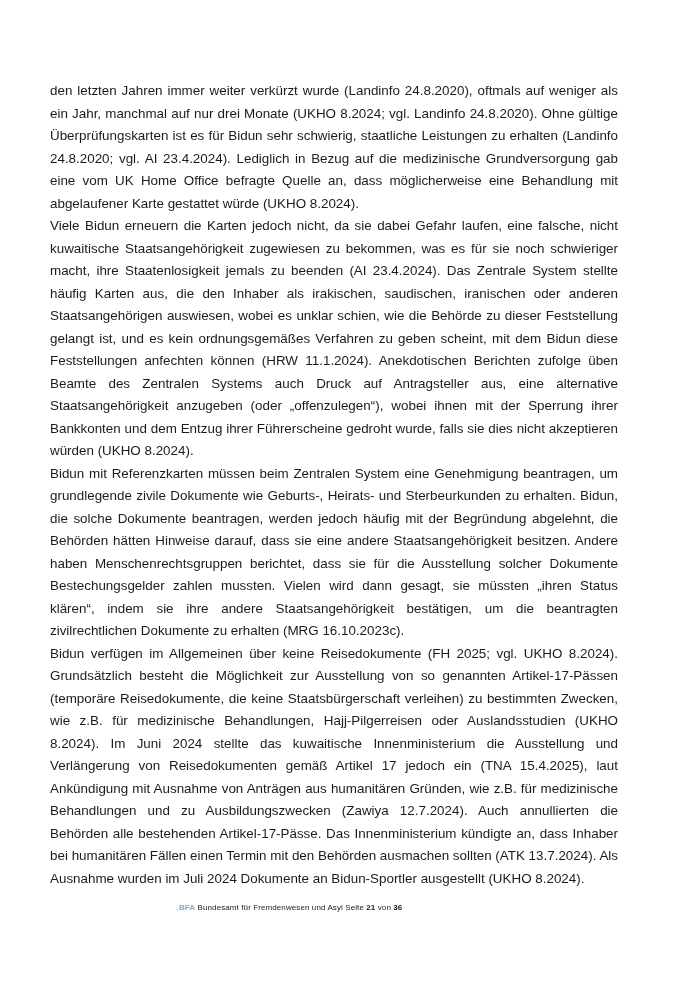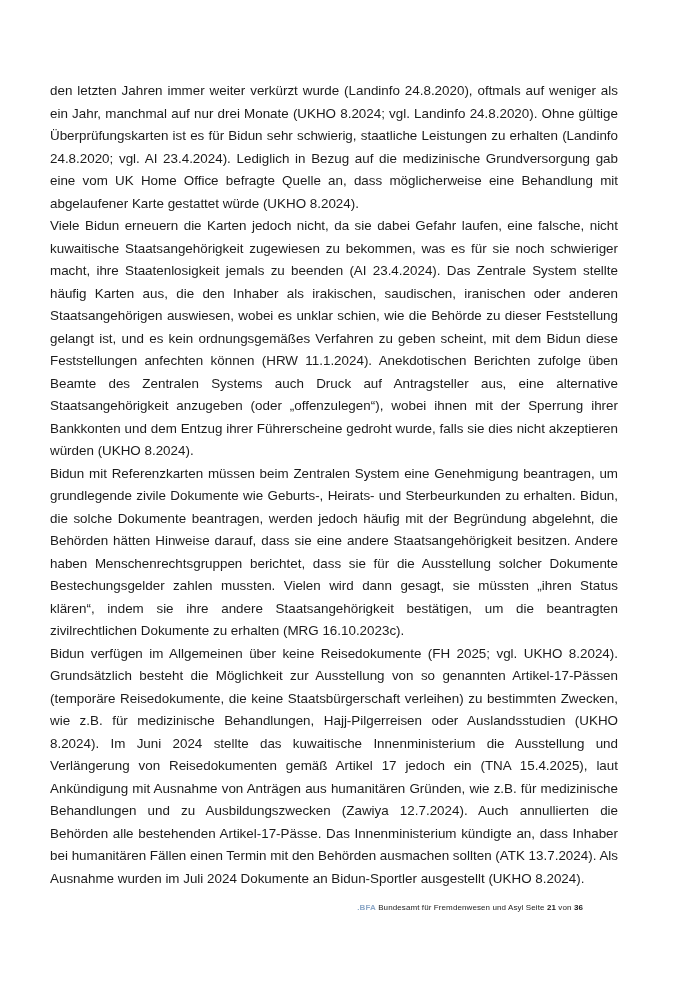--- a/index.html
+++ b/index.html
@@ -22,24 +22,24 @@
   }
   .content p {
     font-size: 13.4px;
     line-height: 22.5px;
     text-align: justify;
     color: #1b1b1b;
     margin: 0;
   }
   .footer {
     position: absolute;
-    left: 12px;
+    left: 4px;
     top: 902px;
     width: 571px;
-    text-align: right;
+    text-align: center;
     font-size: 8px;
     line-height: 11px;
     color: #1b1b1b;
     letter-spacing: 0.1px;
   }
   .footer .logo {
     font-weight: bold;
     color: #8da8c8;
   }
   .footer .bold { font-weight: bold; }

